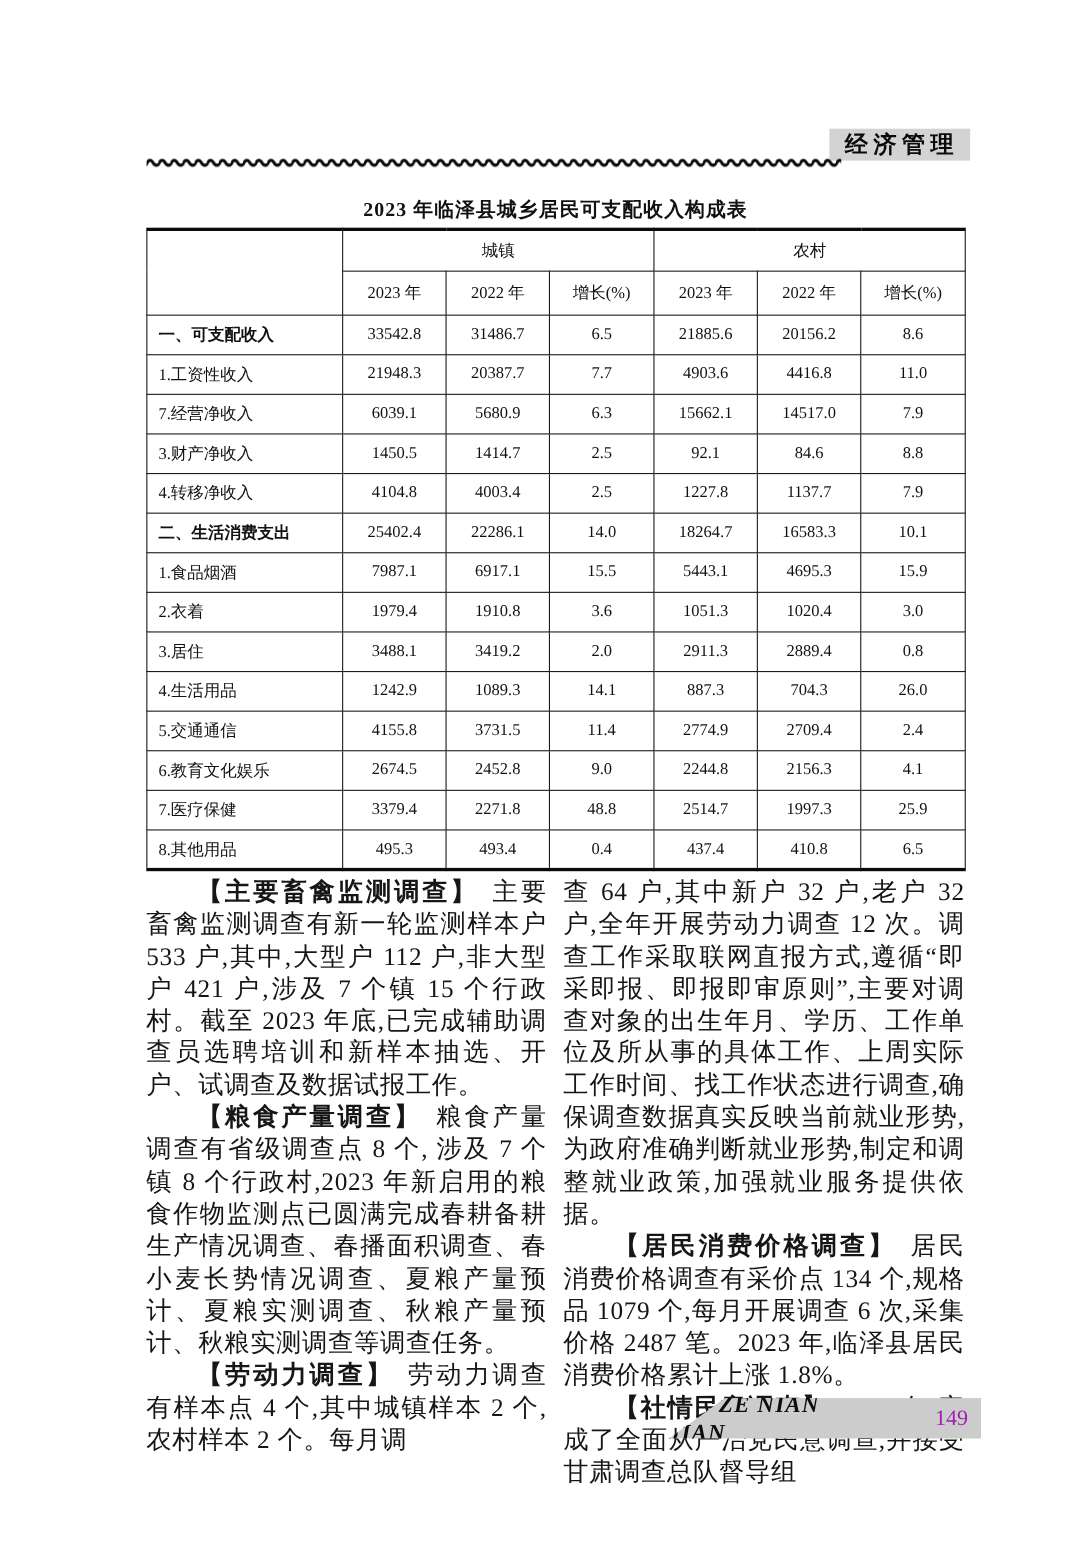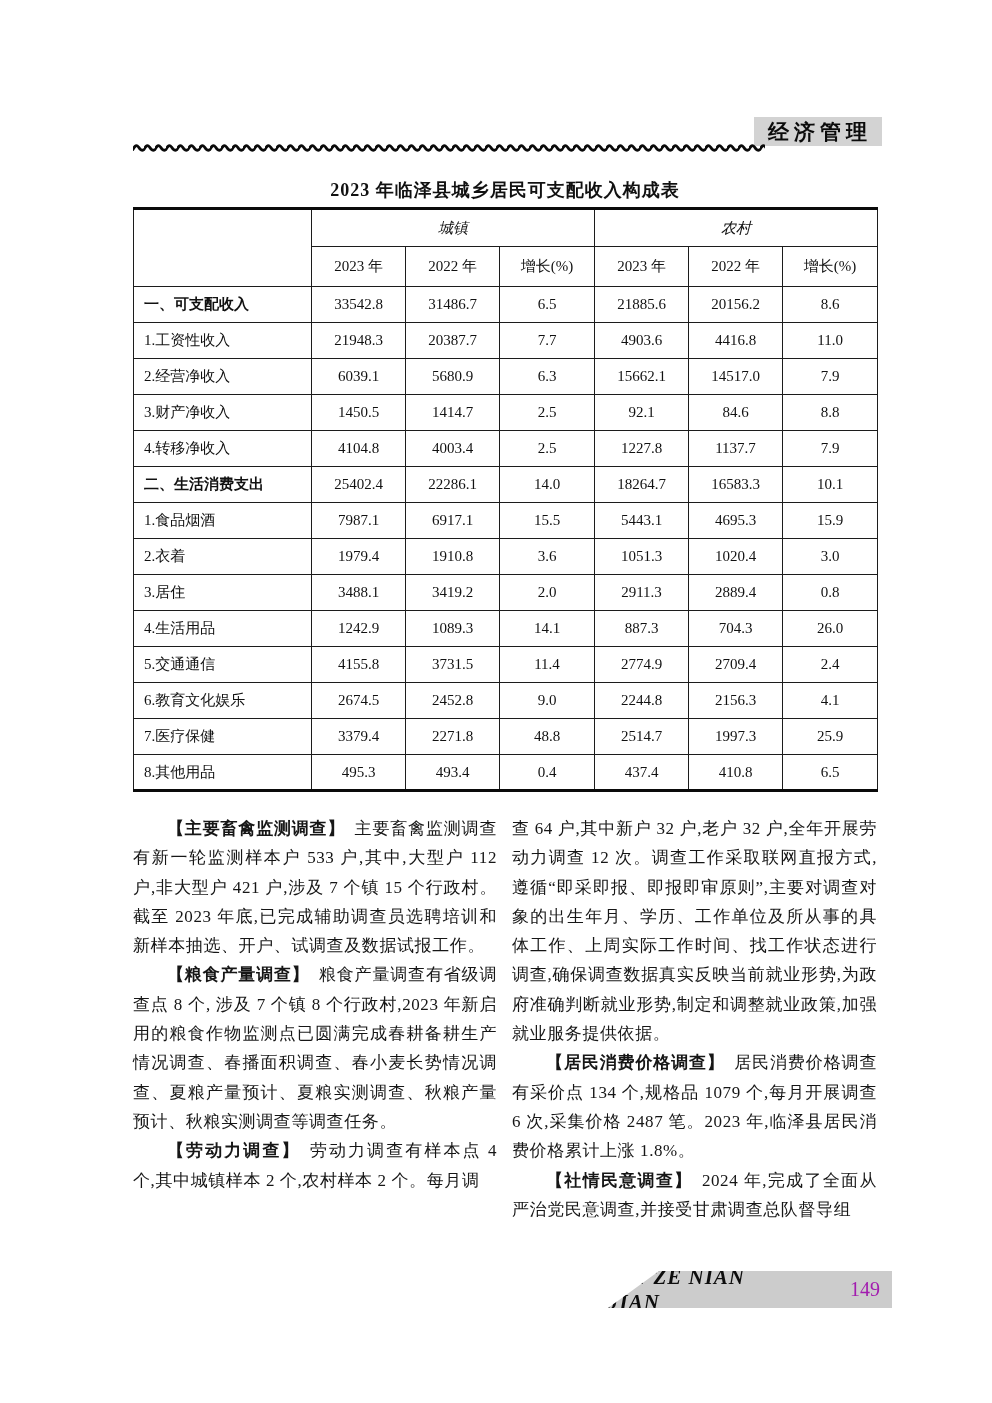--- a/index.html
+++ b/index.html
@@ -58,38 +58,38 @@
     font-size: 15px;
   }
   table.income td, table.income th {
     border: 1px solid #1c1c1c;
     text-align: center;
     vertical-align: middle;
     font-weight: normal;
     padding: 0 2px;
   }
   table.income { border-top: 3px solid #0a0a0a; border-bottom: 3px solid #0a0a0a; }
-  table.income tr.grp   { height: 38px; font-style: italic; }
+  table.income tr.grp   { height: 38px; }
   table.income tr.yrs   { height: 40px; }
   table.income tbody tr { height: 36px; }
   table.income td.lbl {
     text-align: left;
     padding-left: 10px;
   }
   table.income tr.bold-row td.lbl {
     font-family: "Liberation Sans", "DejaVu Sans", sans-serif;
     font-weight: bold;
   }
 
   
   .text-col {
     position: absolute;
-    top: 814px;
+    top: 796px;
     width: 365px;
-    font-size: 17px;
+    font-size: 23px;
     line-height: 29.3px;
     text-align: justify;
     letter-spacing: 0.6px;
     color: #161616;
   }
   .col-left  { left: 133px; width: 364px; }
   .col-right { left: 512px; }
   .text-col p { text-indent: 2em; }
   .text-col p.no-indent { text-indent: 0; }
   .marker {
@@ -183,21 +183,21 @@
       <tr>
         <td class="lbl">1.工资性收入</td>
         <td>21948.3</td>
         <td>20387.7</td>
         <td>7.7</td>
         <td>4903.6</td>
         <td>4416.8</td>
         <td>11.0</td>
       </tr>
       <tr>
-        <td class="lbl">2.经营净收入</td>
+        <td class="lbl">7.经营净收入</td>
         <td>6039.1</td>
         <td>5680.9</td>
         <td>6.3</td>
         <td>15662.1</td>
         <td>14517.0</td>
         <td>7.9</td>
       </tr>
       <tr>
         <td class="lbl">3.财产净收入</td>
         <td>1450.5</td>

